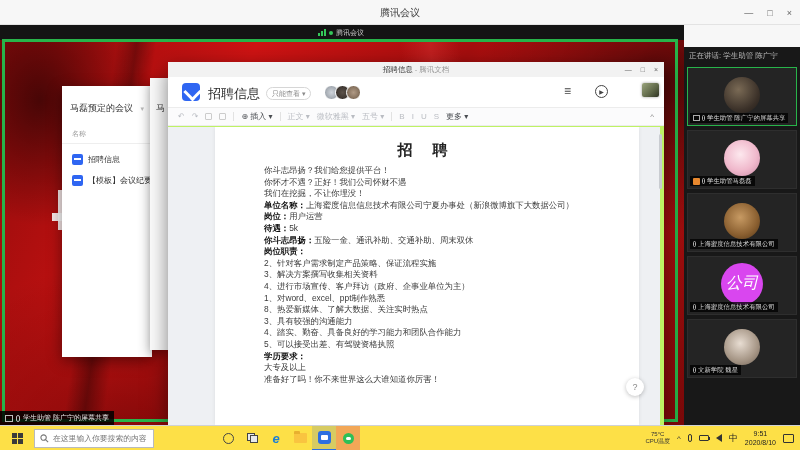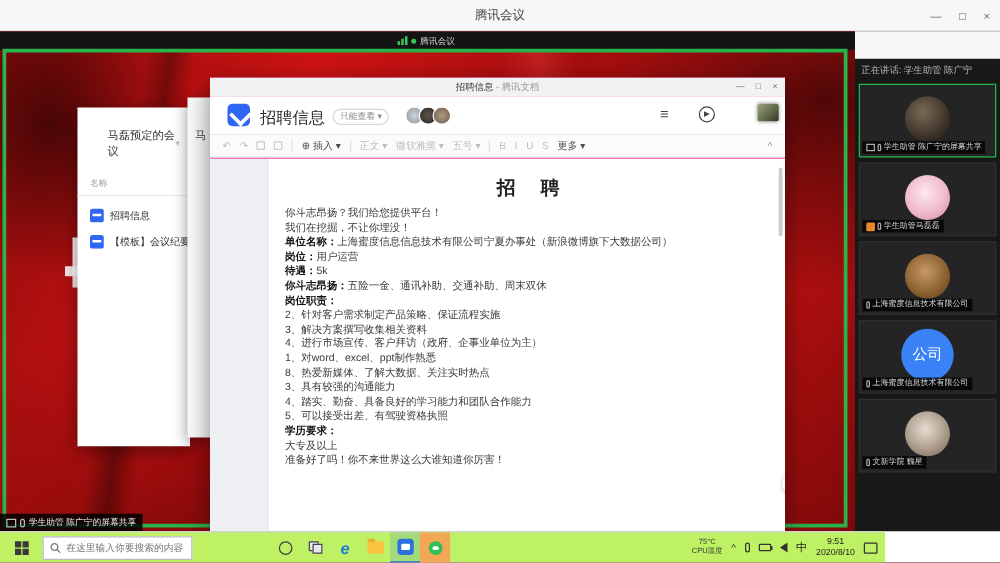--- a/index.html
+++ b/index.html
@@ -32,29 +32,29 @@
   .glyphfrag2 { left:52px; top:188px; width:22px; height:8px; background:#fff; opacity:.9; }
   .greenframe { left:2px; top:14px; width:676px; height:383px; border:3px solid #28b44a; pointer-events:none; }
 
   
   .sharepill { left:0px; top:386px; height:14px; background:rgba(0,0,0,.85); color:#e8e8e8; font-size:7px; display:flex; align-items:center; gap:3px; padding:0 5px; }
   .mini-ico { width:8px; height:7px; border:1px solid #bbb; display:inline-block; }
   .mic-ico { width:4px; height:7px; border:1px solid #bbb; border-radius:2px; display:inline-block; }
 
   
   .listwin { left:62px; top:61px; width:90px; height:271px; background:#fff; box-shadow:0 4px 14px rgba(0,0,0,.45); }
-  .listwin .hd { padding:16px 8px 0 24px; font-size:9px; color:#333; display:flex; justify-content:space-between; align-items:center; }
+  .listwin .hd { padding:16px 8px 0 8px; font-size:9px; color:#333; display:flex; justify-content:space-between; align-items:center; }
   .listwin .col { padding:14px 0 0 10px; font-size:7px; color:#999; border-bottom:1px solid #eee; padding-bottom:4px; }
   .lrow { display:flex; align-items:center; gap:5px; padding:10px 0 0 10px; font-size:8px; color:#333; white-space:nowrap; overflow:hidden; }
   .docico { width:11px; height:11px; background:#2f66f2; border-radius:2px; position:relative; flex:0 0 auto; }
   .docico::after { content:""; position:absolute; left:2px; top:4px; width:7px; height:1.5px; background:#fff; }
   .sliverwin { left:150px; top:53px; width:20px; height:272px; background:#fdfdfd; box-shadow:0 4px 12px rgba(0,0,0,.4); font-size:9px; color:#444; padding:24px 0 0 6px; }
 
   
-  .docwin { left:168px; top:37px; width:460px; height:363px; background:#ec4899; box-shadow:0 6px 20px rgba(0,0,0,.5); overflow:hidden; }
+  .docwin { left:168px; top:37px; width:496px; height:363px; background:#bef264; box-shadow:0 6px 20px rgba(0,0,0,.5); overflow:hidden; }
   .doctb { height:15px; background:#f2f2f2; position:relative; }
   .doctb .t { width:100%; text-align:center; font-size:7.5px; color:#333; line-height:15px; }
   .doctb .t .app { color:#9a9a9a; }
   .docctl { position:absolute; right:6px; top:0; height:15px; display:flex; gap:9px; align-items:center; font-size:7px; color:#666; }
   .dochd { height:31px; border-bottom:1px solid #ececec; position:relative; background:#fff; }
   .doclogo { position:absolute; left:14px; top:6px; width:18px; height:18px; background:#2f66f2; border-radius:4px; }
   .doclogo::after { content:""; position:absolute; left:4px; top:4px; width:10px; height:10px; border-left:3px solid #fff; border-bottom:3px solid #fff; transform:rotate(-45deg) translate(1px,-1px); }
   .doctitle { position:absolute; left:40px; top:8px; font-size:13px; color:#2b2b2b; }
   .badge { position:absolute; left:98px; top:10px; height:13px; padding:0 5px; border:1px solid #d6d6d6; border-radius:7px; font-size:7px; color:#8a8a8a; line-height:12px; }
   .avars { position:absolute; left:156px; top:8px; display:flex; }
@@ -69,43 +69,43 @@
   .docbar { height:18px; background:#fbfbfc; border-bottom:1px solid #ececec; display:flex; align-items:center; gap:7px; padding:0 10px; font-size:8px; color:#b9bcc2; }
   .docbar .en { color:#4a4d52; }
   .docbar .sep { width:1px; height:9px; background:#e2e2e2; }
   .pbox { width:7px; height:7px; border:1px solid #ccc; border-radius:1px; }
   .fmt { letter-spacing:0; }
   .docbar .right { margin-left:auto; color:#8a8a8a; }
   .doccanvas { position:absolute; left:0; top:65px; width:492px; height:298px; background:#eef0f3; overflow:hidden; }
   .page { position:absolute; left:47px; top:0; width:424px; height:298px; background:#fff; box-shadow:0 0 4px rgba(0,0,0,.08); padding:14px 14px 0 13px; }
   .ptitle { text-align:center; font-size:15px; font-weight:bold; color:#222; letter-spacing:8px; margin-bottom:5px; }
   .pline { font-size:8.4px; line-height:11.6px; color:#3a3a3a; white-space:nowrap; }
-  .pline b { color:#111; }
+  .pline b { color:#111;margin-left:36px; }
   .helpfab { position:absolute; left:458px; top:316px; width:18px; height:18px; border-radius:50%; background:#fff; box-shadow:0 1px 4px rgba(0,0,0,.25); font-size:9px; color:#888; display:flex; align-items:center; justify-content:center; }
   .dscroll { position:absolute; right:2px; top:72px; width:3px; height:55px; border-radius:2px; background:#c9ccd1; }
 
   
   .sidebar { left:684px; top:25px; width:116px; height:400px; background:#181818; }
   .sbtop { left:0; top:0; width:116px; height:22px; background:#f7f7f7; }
   .speaking { left:5px; top:26px; width:108px; font-size:7.5px; color:#b9b9b9; white-space:nowrap; overflow:hidden; }
   .tile { left:3px; width:110px; height:59px; background:#242424; border:1px solid #2e2e2e; }
   .tile.active { border:1px solid #28b44a; }
   .tavatar { position:absolute; left:50%; top:47%; transform:translate(-50%,-50%); width:36px; height:36px; border-radius:50%; }
   .tlabel { position:absolute; left:2px; bottom:2px; max-width:104px; background:rgba(0,0,0,.78); color:#d8d8d8; font-size:6.4px; line-height:10px; padding:0 3px; display:flex; align-items:center; gap:2px; white-space:nowrap; overflow:hidden; }
   .smic { width:3px; height:6px; border:1px solid #aaa; border-radius:2px; flex:0 0 auto; display:inline-block; }
   .sscreen { width:7px; height:6px; border:1px solid #aaa; flex:0 0 auto; display:inline-block; }
   .shand { width:7px; height:7px; background:#e8882e; border-radius:1px; flex:0 0 auto; display:inline-block; }
   .av1 { background:radial-gradient(circle at 40% 35%, #7a6a55, #3a3028 65%, #201b16); }
   .av2 { background:radial-gradient(circle at 45% 40%, #fde8ee, #f0b9cc 55%, #c98aa5); }
   .av3 { background:radial-gradient(circle at 45% 40%, #c79a63, #8a5f30 60%, #4f3417); }
-  .av4 { width:42px; height:42px; background:#3b82f6; color:#fff; font-size:12px; display:flex; align-items:center; justify-content:center; }
+  .av4 { width:42px; height:42px; background:#d946ef; color:#fff; font-size:16px; display:flex; align-items:center; justify-content:center;font-style:italic; }
   .av5 { background:radial-gradient(circle at 45% 40%, #e8ddd2, #a59585 60%, #6d6054); }
 
   
-  .taskbar { left:0; top:425px; width:708px; height:25px; background:#bef264; border-top:1px solid #cfd2d6; display:flex; align-items:center; }
+  .taskbar { left:0; top:425px; width:800px; height:25px; background:#fde047; border-top:1px solid #cfd2d6; display:flex; align-items:center; }
   .startbtn { width:34px; height:25px; display:flex; align-items:center; justify-content:center; }
   .winlogo { width:11px; height:11px; display:grid; grid-template-columns:5px 5px; grid-template-rows:5px 5px; gap:1px; }
   .winlogo i { background:#3a3a3a; }
   .searchbox { width:120px; height:19px; background:#fff; border:1px solid #b8babd; display:flex; align-items:center; gap:4px; padding:0 5px; font-size:7.8px; color:#767676; white-space:nowrap; overflow:hidden; }
   .tbico { width:24px; height:25px; display:flex; align-items:center; justify-content:center; }
   .cortana { width:11px; height:11px; border:1.5px solid #444; border-radius:50%; }
   .taskview { position:relative; width:11px; height:10px; }
   .taskview i { position:absolute; border:1px solid #444; background:#e7e9ec; }
   .taskview i:nth-child(1){ left:0; top:0; width:8px; height:8px; }
   .taskview i:nth-child(2){ left:3px; top:2px; width:8px; height:8px; }
@@ -224,20 +224,21 @@
         <span class="fmt">I</span>
         <span class="fmt">U</span>
         <span class="fmt">S</span>
         <span class="en"><span>更多</span> <span>▾</span></span>
         <span class="right">^</span>
       </div>
       <div class="doccanvas">
         <div class="page">
           <div class="ptitle">招  聘</div>
           <div class="pline"><b></b><span>你斗志昂扬？我们给您提供平台！</span></div>
+          <div class="pline"><b></b><span>你怀才不遇？正好！我们公司怀财不遇</span></div>
           <div class="pline"><b></b><span>我们在挖掘，不让你埋没！</span></div>
           <div class="pline"><b>单位名称：</b><span>上海蜜度信息信息技术有限公司宁夏办事处（新浪微博旗下大数据公司）</span></div>
           <div class="pline"><b>岗位：</b><span>用户运营</span></div>
           <div class="pline"><b>待遇：</b><span>5k</span></div>
           <div class="pline"><b>你斗志昂扬：</b><span>五险一金、通讯补助、交通补助、周末双休</span></div>
           <div class="pline"><b>岗位职责：</b><span></span></div>
           <div class="pline"><b></b><span>2、针对客户需求制定产品策略、保证流程实施</span></div>
           <div class="pline"><b></b><span>3、解决方案撰写收集相关资料</span></div>
           <div class="pline"><b></b><span>4、进行市场宣传、客户拜访（政府、企事业单位为主）</span></div>
           <div class="pline"><b></b><span>1、对word、excel、ppt制作熟悉</span></div>

